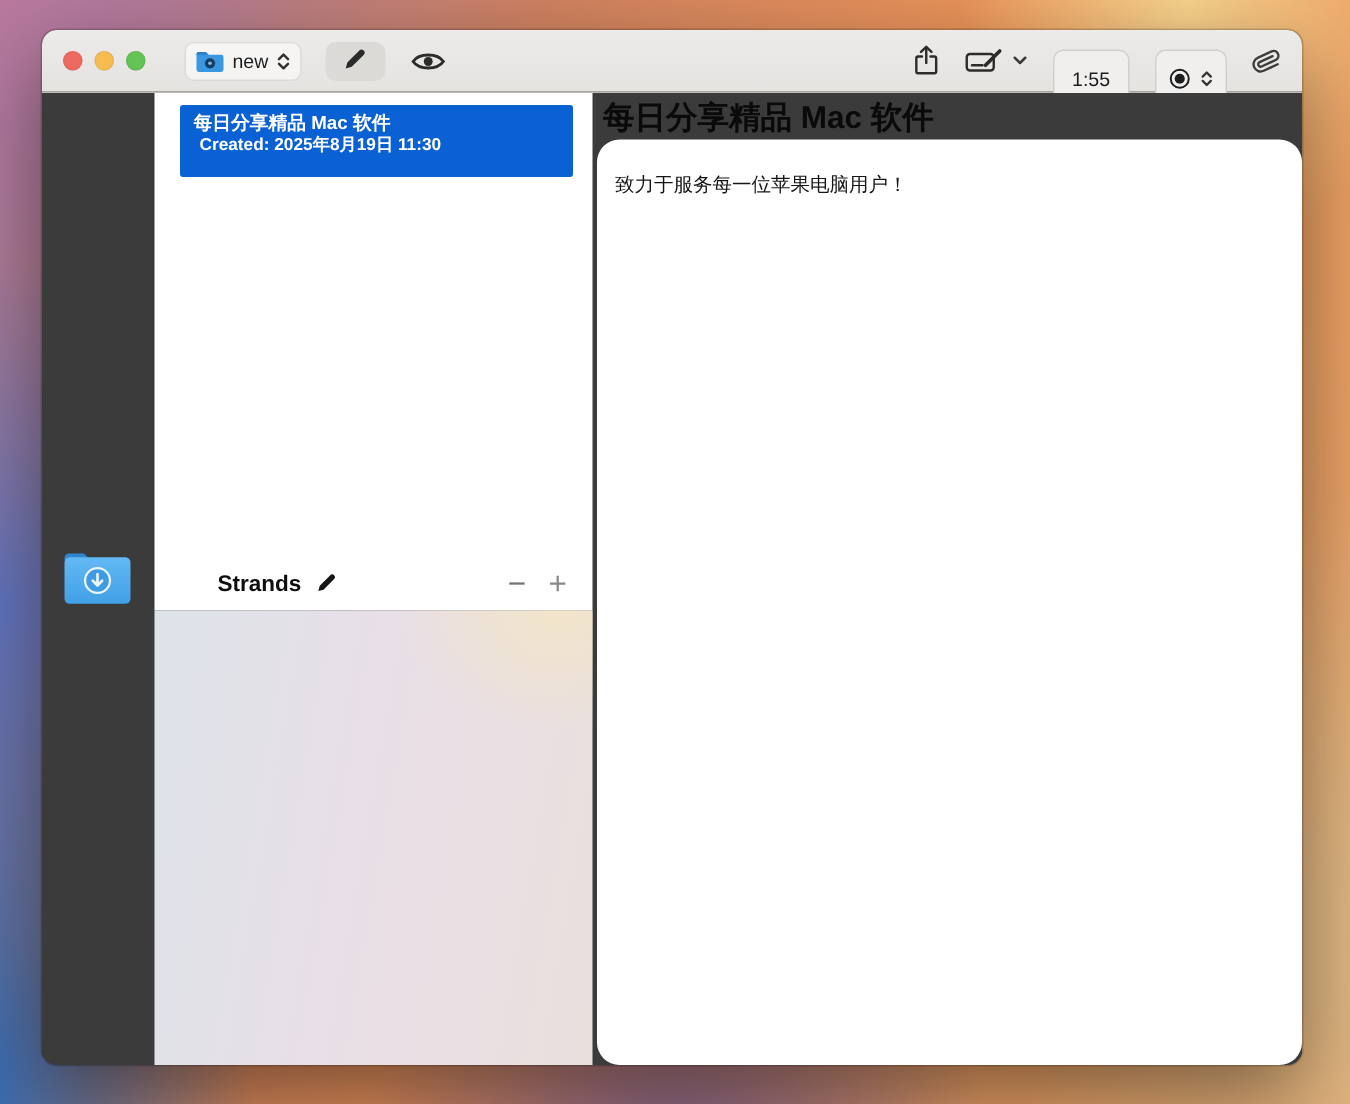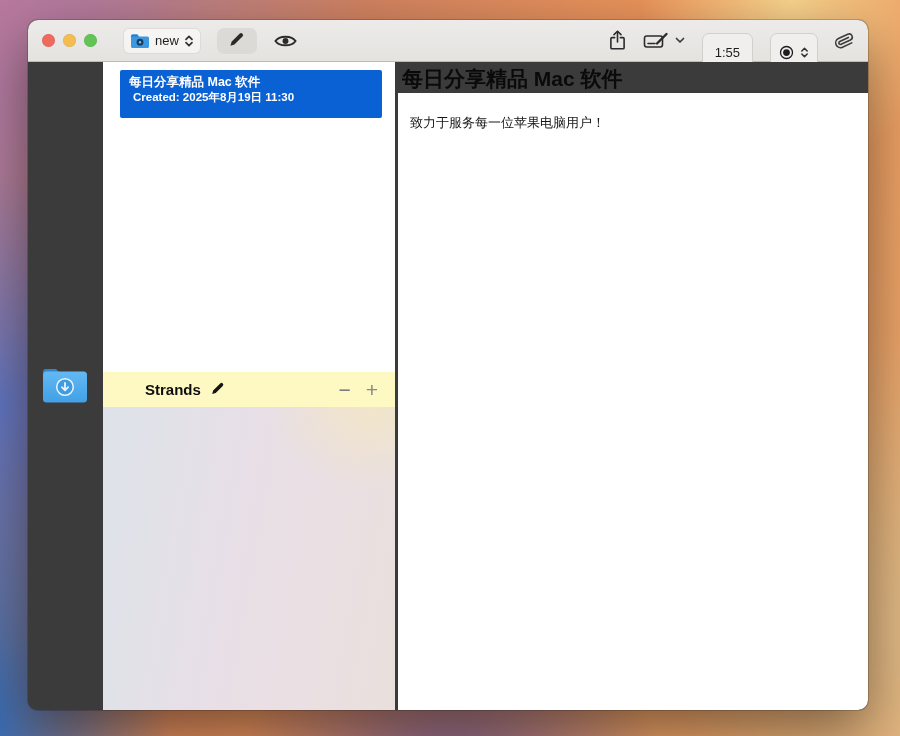--- a/index.html
+++ b/index.html
@@ -54,39 +54,39 @@
   .side { flex:0 0 75px; position:relative; }
   .side .big-folder { position:absolute; left:11px; top:302px; width:52px; height:42px; cursor:default; }
   .left-col { flex:0 0 292px; display:flex; flex-direction:column; min-height:0; }
   .notes-panel { height:310px; background:#ffffff; padding-top:8px; }
   .note-item {
     margin:0 13px 0 17px; width:262px; height:48px; border-radius:2px;
     background:#0961d3; color:#fff; padding:5px 8px 0 9px; cursor:default;
   }
   .note-item .nt { font-size:12.5px; font-weight:bold; line-height:15px; white-space:nowrap; overflow:hidden; }
   .note-item .nl { font-size:11.5px; line-height:14.5px; padding-left:4px; white-space:nowrap; overflow:hidden;font-weight:bold; }
-  .strands-bar { height:35px; display:flex; align-items:center; background:#fef9c3; }
+  .strands-bar { height:35px; display:flex; align-items:center; background:#ffffff; }
   .strands-bar .st { margin-left:42px; font-size:15px; font-weight:bold; color:#0e0e0e; }
   .strands-bar .st-pencil { margin-left:9px; display:flex; }
   .sbtn { font-size:21px; line-height:20px; cursor:default; font-weight:normal; }
   .minus { margin-left:auto; color:#757575; }
   .plus { margin-left:15px; margin-right:17px; color:#8a8a8a; }
   .strand-preview {
     flex:1; margin:0; 
     background:
       radial-gradient(ellipse 60% 45% at 92% 0%, #f2e5ca 0%, rgba(242,229,202,0) 60%),
       linear-gradient(100deg, #dde3e9 0%, #e8dfe7 45%, #eadfe2 75%, #e9e0dc 100%);
   }
   .content-col { flex:1; margin-left:3px; display:flex; flex-direction:column; min-height:0; }
   .editor-header { height:31px; flex:0 0 31px; background:#3b3b3b; display:flex; align-items:flex-end; }
   .editor-header .et {
     font-size:21px; font-weight:bold; color:#0a0a0a; line-height:29px;
     padding-left:4px; white-space:nowrap; overflow:hidden;
   }
-  .editor-body { flex:1; background:#ffffff; padding:21px 12px; font-size:13px; color:#161616; }
+  .editor-body { flex:1; background:#ffffff; padding:21px 12px; font-size:13px; color:#161616;border-radius:15px; }
   svg { display:block; }
 </style>
 </head>
 <body>
 
 <div class="window">
 
   <div class="titlebar">
     <div class="traffic">
       <div class="light" style="background:#ee6a5f;"></div>

